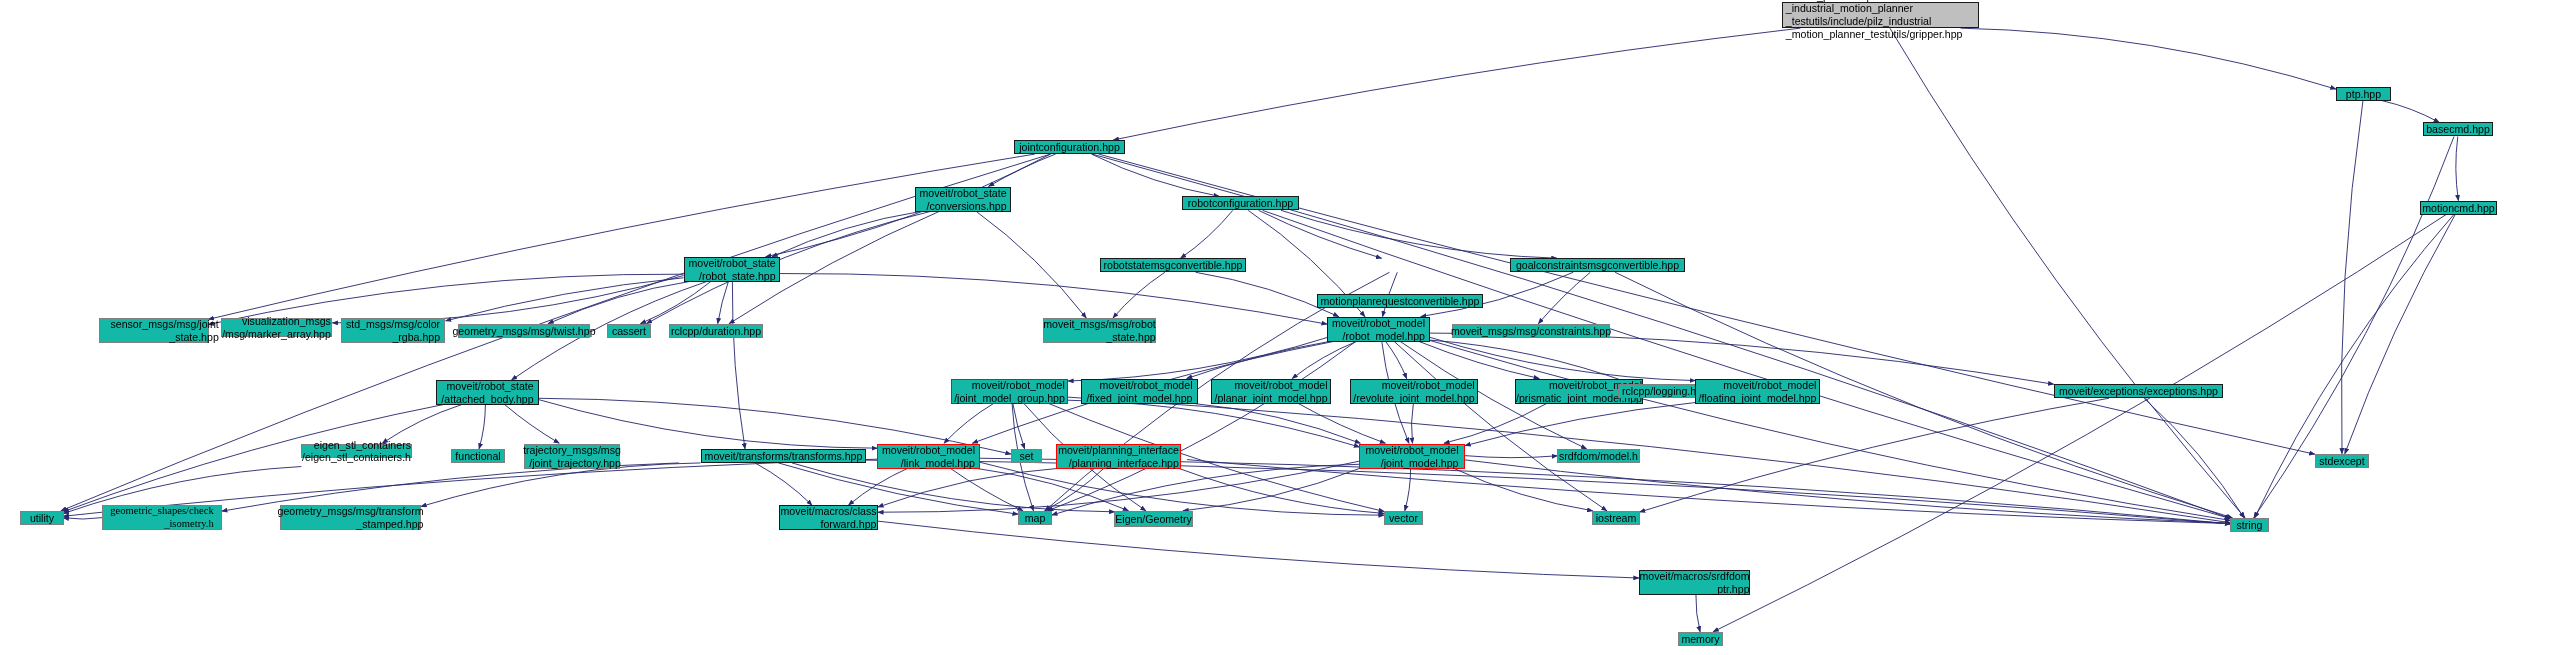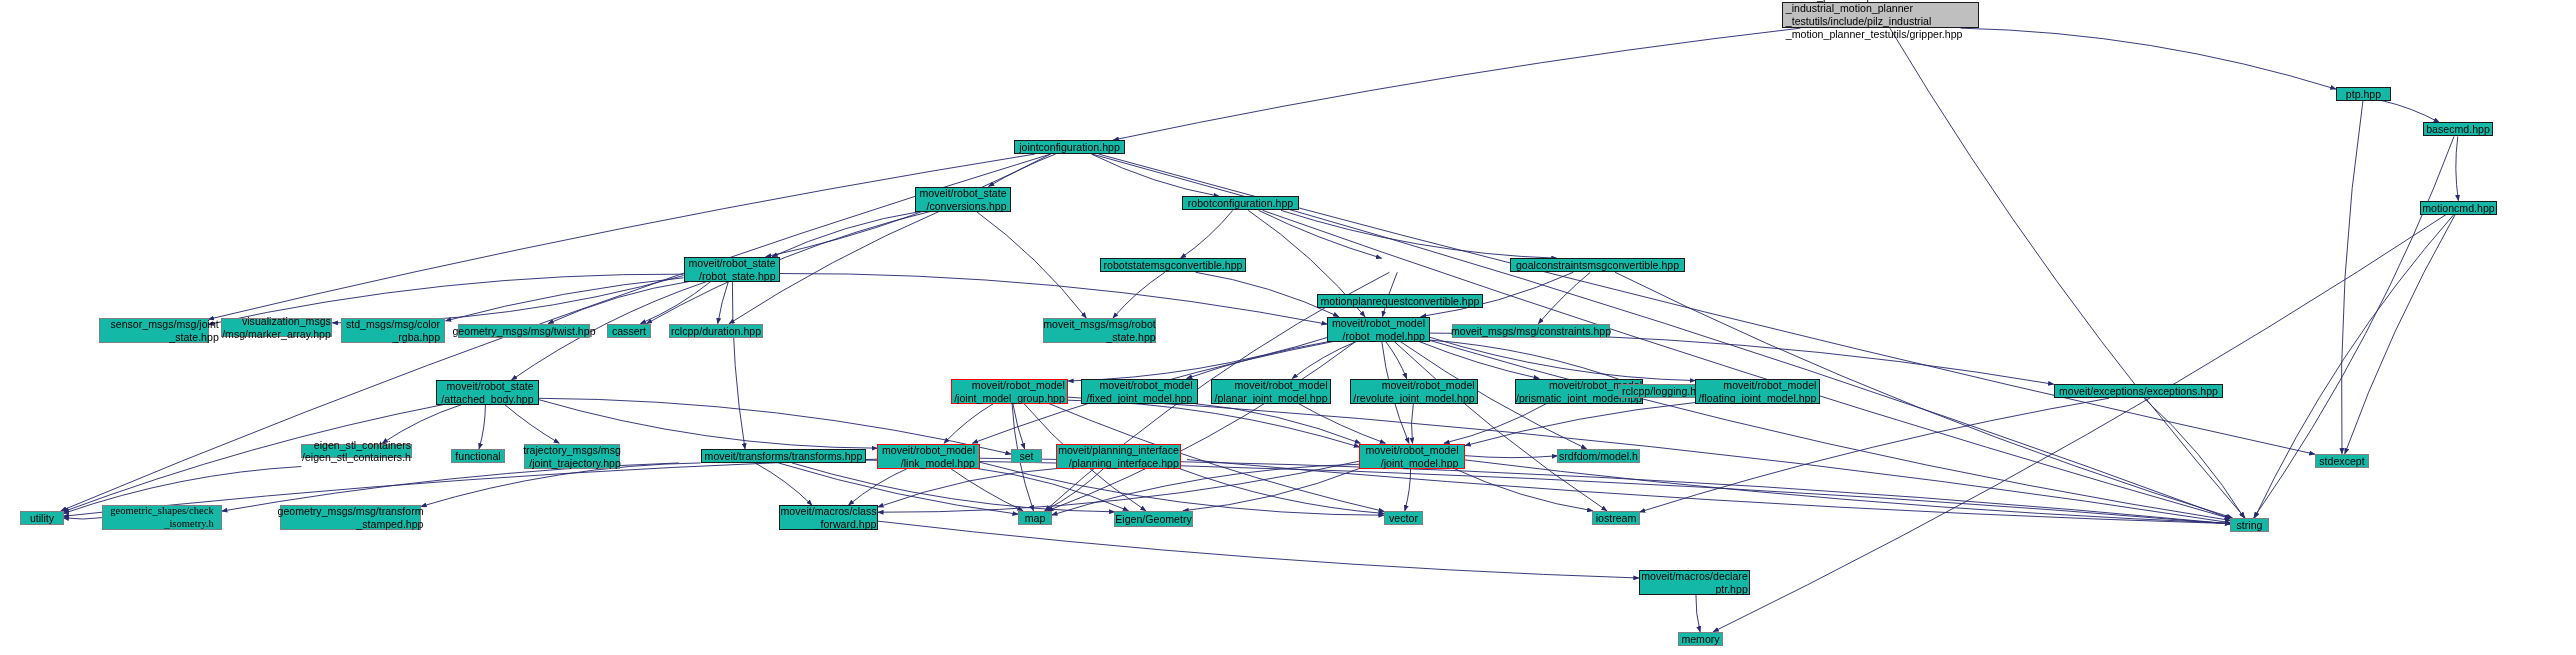--- a/index.html
+++ b/index.html
@@ -238,18 +238,18 @@
       <div class="node" style="left: 280px; top: 505px; width: 141px; height: 25px;">geometry_msgs/msg/transform
 _stamped.hpp</div>
       <div class="node strong" style="left: 779px; top: 505px; width: 99px; height: 25px;">moveit/macros/class
 _forward.hpp</div>
       <div class="node" style="left: 1018px; top: 511px; width: 34px; height: 14px;">map</div>
       <div class="node" style="left: 1114px; top: 511px; width: 79px; height: 16px;">Eigen/Geometry</div>
       <div class="node" style="left: 1384px; top: 511px; width: 39px; height: 14px;">vector</div>
       <div class="node" style="left: 1592px; top: 511px; width: 48px; height: 14px;">iostream</div>
       <div class="node" style="left: 2315px; top: 454px; width: 54px; height: 14px;">stdexcept</div>
       <div class="node" style="left: 2230px; top: 518px; width: 39px; height: 14px;">string</div>
-      <div class="node strong" style="left: 1639px; top: 570px; width: 111px; height: 25px;">moveit/macros/declare
+      <div class="node strong" style="left: 1639px; top: 570px; width: 111px; height: 25px;">moveit/macros/srdfdom
 _ptr.hpp</div>
       <div class="node" style="left: 1678px; top: 632px; width: 45px; height: 14px;">memory</div>
     </div>
 </div>
 
 
 </body></html>

